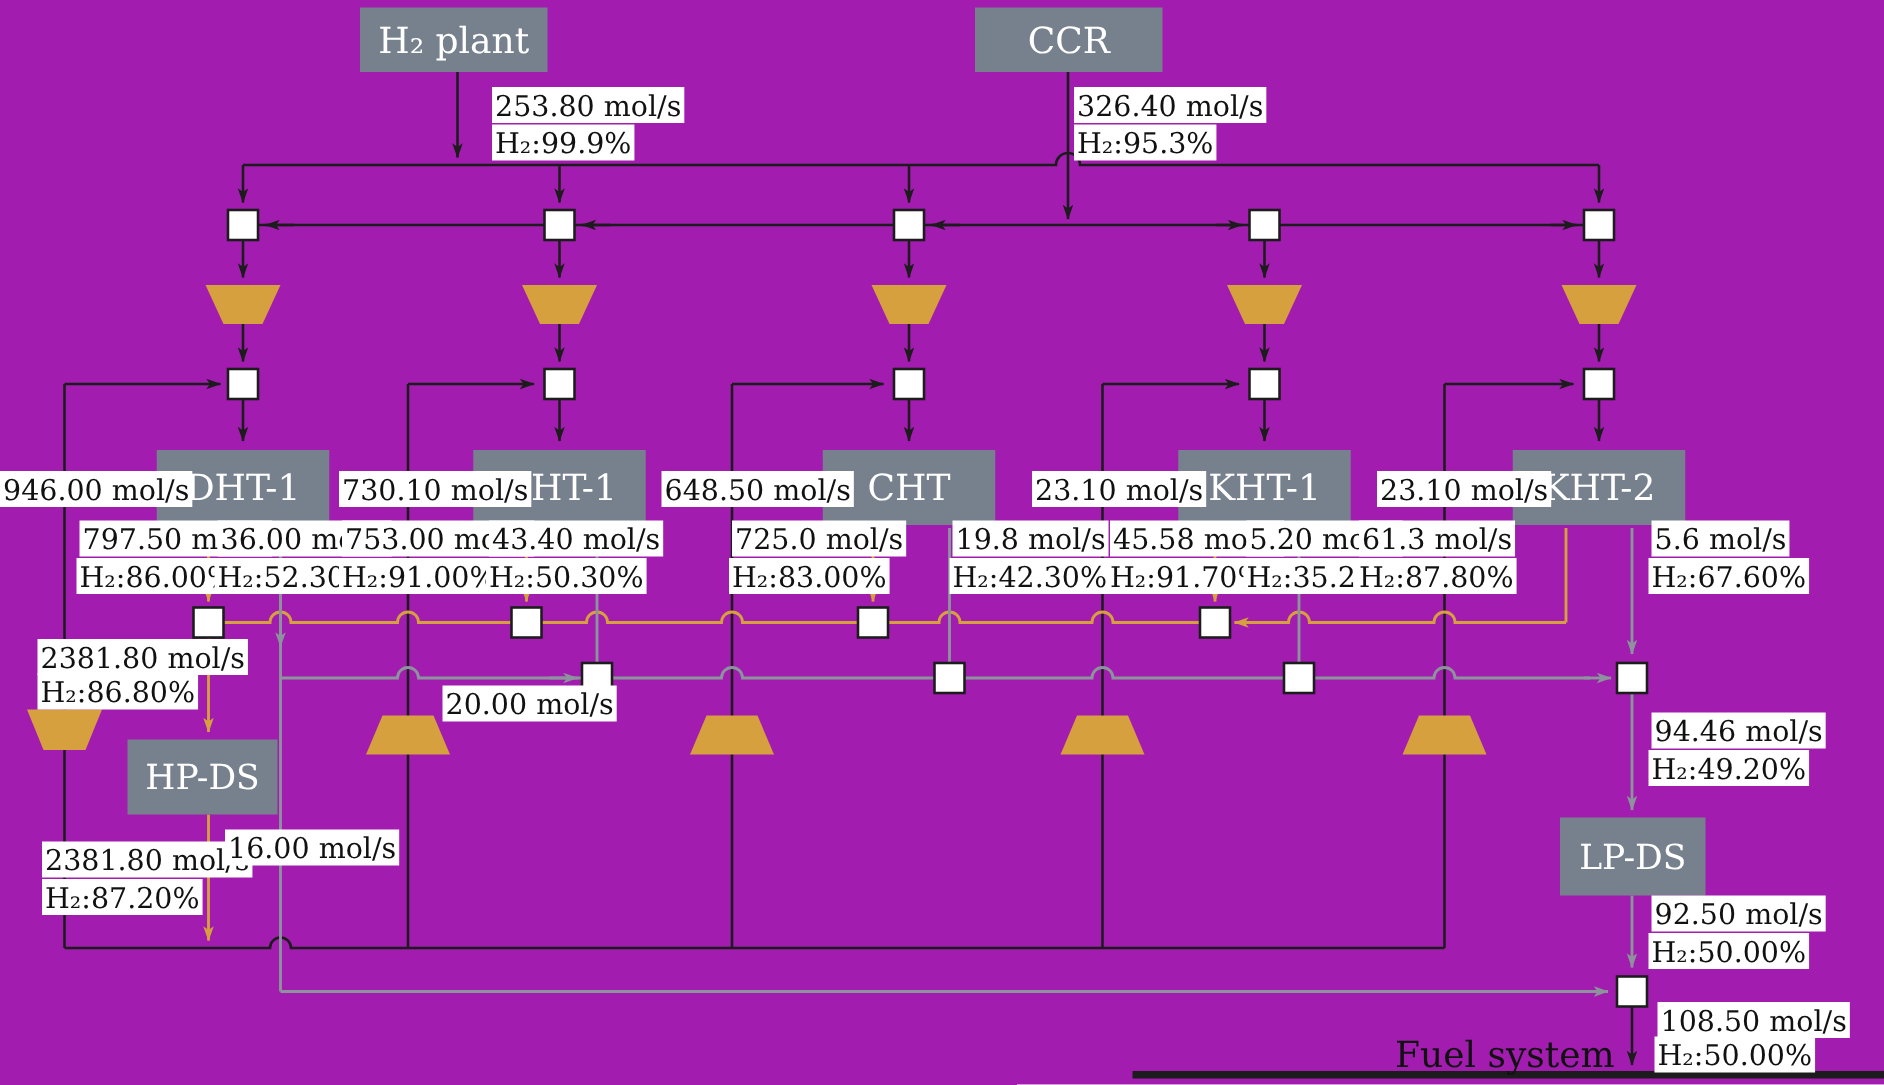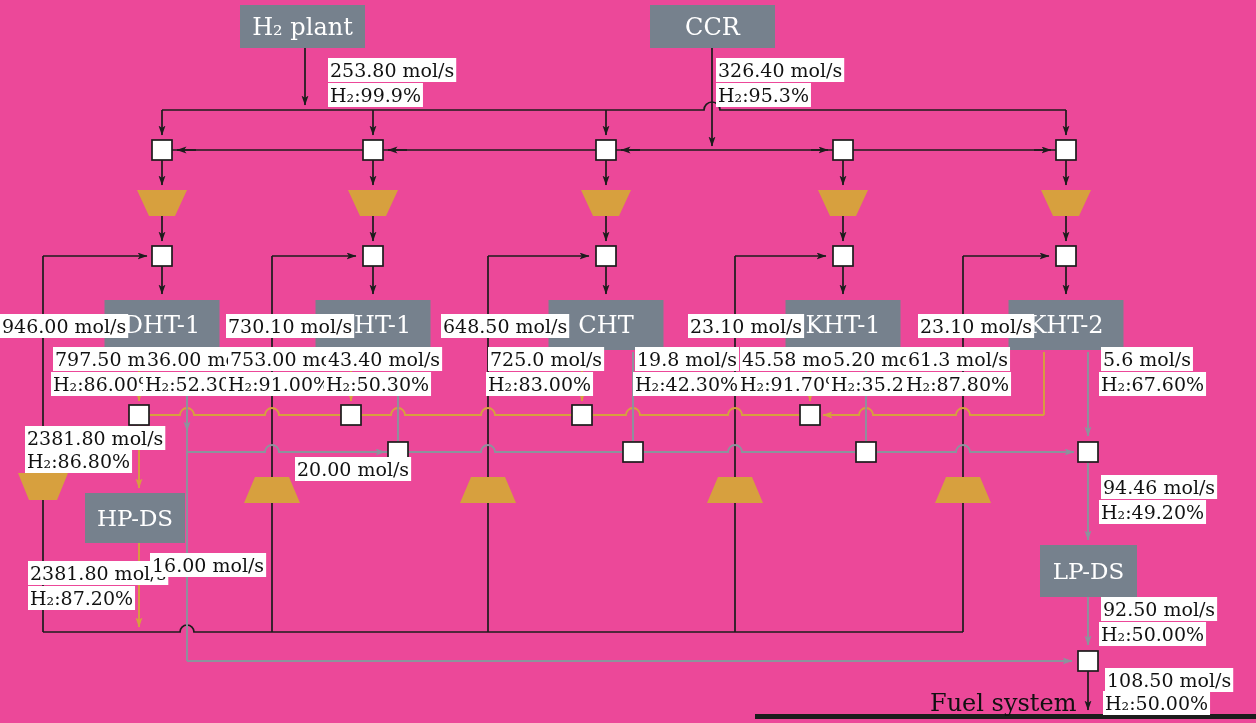--- a/index.html
+++ b/index.html
@@ -2,21 +2,21 @@
 <html style="--box-gray: #76818D; --orange: #D7A03E; --gray: #8C939D; --black: #1C1C1C;"><head>
 <meta charset="utf-8">
 <style>
   :root{
     --box-gray:#76818D;
     --orange:#D7A03E;
     --gray:#8C939D;
     --black:#1C1C1C;
   }
   html,body{margin:0;padding:0;background:#ffffff;}
-  .stage{width:1256px;height:723px;position:relative;background:#ec4899;overflow:hidden;}
+  .stage{width:1256px;height:723px;position:relative;background:#a21caf;overflow:hidden;}
   svg{display:block;}
   .blk{stroke:var(--black);stroke-width:1.7;fill:none;}
   .blk-thick{stroke:var(--black);stroke-width:5;fill:none;}
   .org{stroke:var(--orange);stroke-width:1.9;fill:none;}
   .gry{stroke:var(--gray);stroke-width:1.9;fill:none;}
   .node{fill:#ffffff;stroke:var(--black);stroke-width:1.7;}
   .comp{fill:var(--orange);stroke:none;}
   .unitbox{fill:var(--box-gray);stroke:none;}
   .mkb{fill:var(--black);}
   .mko{fill:var(--orange);}

